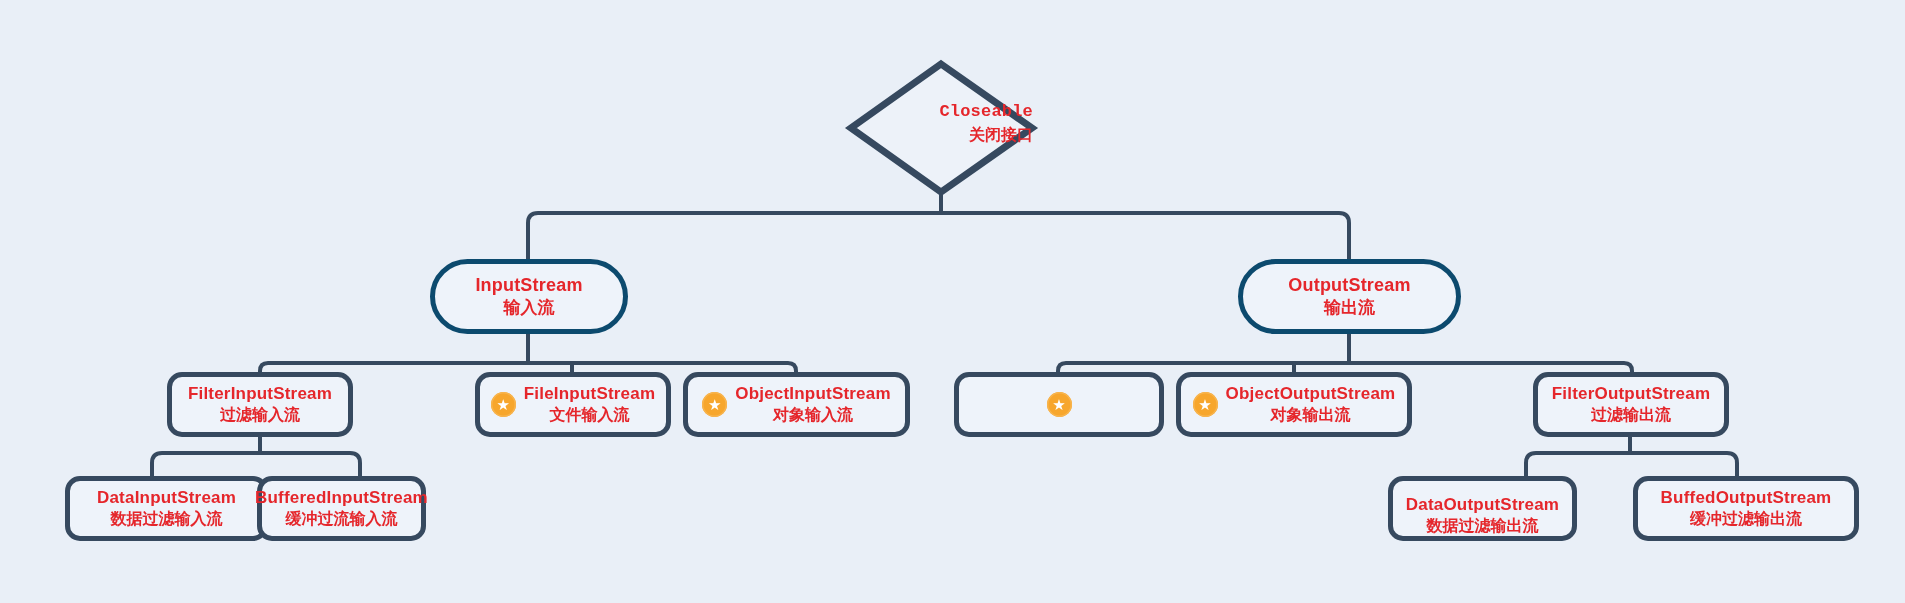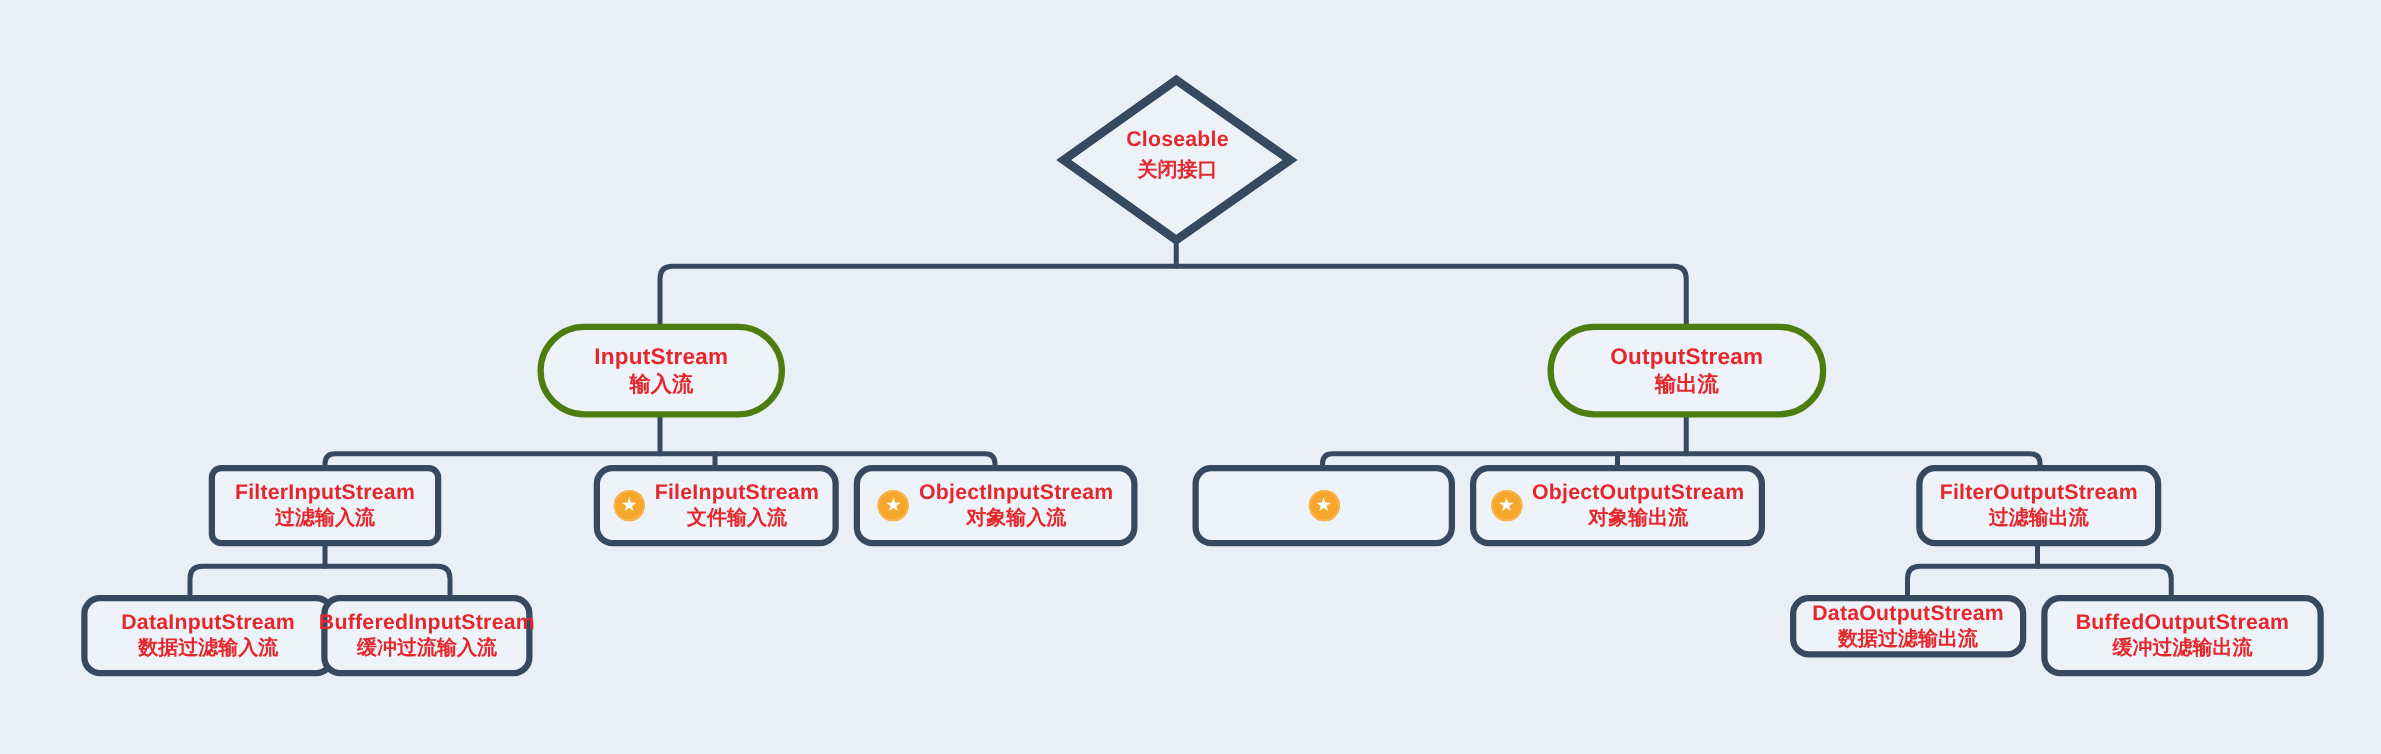--- a/index.html
+++ b/index.html
@@ -10,39 +10,39 @@
   svg.wires { position:absolute; left:0; top:0; width:1905px; height:603px; }
   .wire { fill:none; stroke:#36495f; stroke-width:4; stroke-linecap:round; }
   .diamond-shape { fill:#edf2f9; stroke:#36495f; stroke-width:7; }
 
   .node {
     position:absolute; box-sizing:border-box;
     background:#eef3fa; border:5px solid #36495f; border-radius:15px;
     display:flex; align-items:center; justify-content:center; gap:8px;
     color:#e5262b; font-weight:bold; text-align:center;
   }
-  .stadium { border:5px solid #4d7c0f; border-radius:38px; background:#eef3fa; }
+  .stadium { border:5px solid #0c4a6e; border-radius:38px; background:#eef3fa; }
   .labels { display:flex; flex-direction:column; align-items:center; line-height:1.28; }
   .en { font-size:17px; letter-spacing:.2px; }
   .zh { font-size:16px; }
   .stadium .en { font-size:18px; }
   .stadium .zh { font-size:17px; }
 
   .star {
     width:25px; height:25px; border-radius:50%;
     background:#f7a62c; color:#ffffff;
     display:flex; align-items:center; justify-content:center;
     font-size:15px; line-height:1; flex:0 0 auto;
     box-shadow: inset 0 0 0 1.5px #f8b44d;
   }
 
   .diamond-label {
     position:absolute; left:851px; top:100px; width:182px;
-    text-align:center; color:#e5262b; font-weight:bold;
-    font-size:17px; line-height:1.45;
+    text-align:right; color:#e5262b; font-weight:bold;
+    font-size:17px; line-height:1.45;font-family:Liberation Mono, monospace;
   }
   .diamond-label .zh { font-size:16px; }
 </style>
 </head>
 <body>
 
 <div class="canvas">
 
   <svg class="wires" viewBox="0 0 1905 603">
 
@@ -78,21 +78,21 @@
     </span>
   </div>
 
   <div class="node stadium" style="left:1238px; top:259px; width:223px; height:75px;">
     <span class="labels">
       <span class="en">OutputStream</span>
       <span class="zh">输出流</span>
     </span>
   </div>
 
-  <div class="node" style="left:167px; top:372px; width:186px; height:65px;border-radius:10px;">
+  <div class="node" style="left:167px; top:372px; width:186px; height:65px;">
     <span class="labels">
       <span class="en">FilterInputStream</span>
       <span class="zh">过滤输入流</span>
     </span>
   </div>
 
   <div class="node" style="left:475px; top:372px; width:196px; height:65px;">
     <span class="star">★</span>
     <span class="labels">
       <span class="en">FileInputStream</span>
@@ -134,21 +134,21 @@
     </span>
   </div>
 
   <div class="node" style="left:257px; top:476px; width:169px; height:65px;">
     <span class="labels">
       <span class="en">BufferedInputStream</span>
       <span class="zh">缓冲过流输入流</span>
     </span>
   </div>
 
-  <div class="node" style="left:1432px; top:476px; width:189px; height:50px;">
+  <div class="node" style="left:1388px; top:476px; width:189px; height:65px;align-items:flex-end;">
     <span class="labels">
       <span class="en">DataOutputStream</span>
       <span class="zh">数据过滤输出流</span>
     </span>
   </div>
 
   <div class="node" style="left:1633px; top:476px; width:226px; height:65px;">
     <span class="labels">
       <span class="en">BuffedOutputStream</span>
       <span class="zh">缓冲过滤输出流</span>

